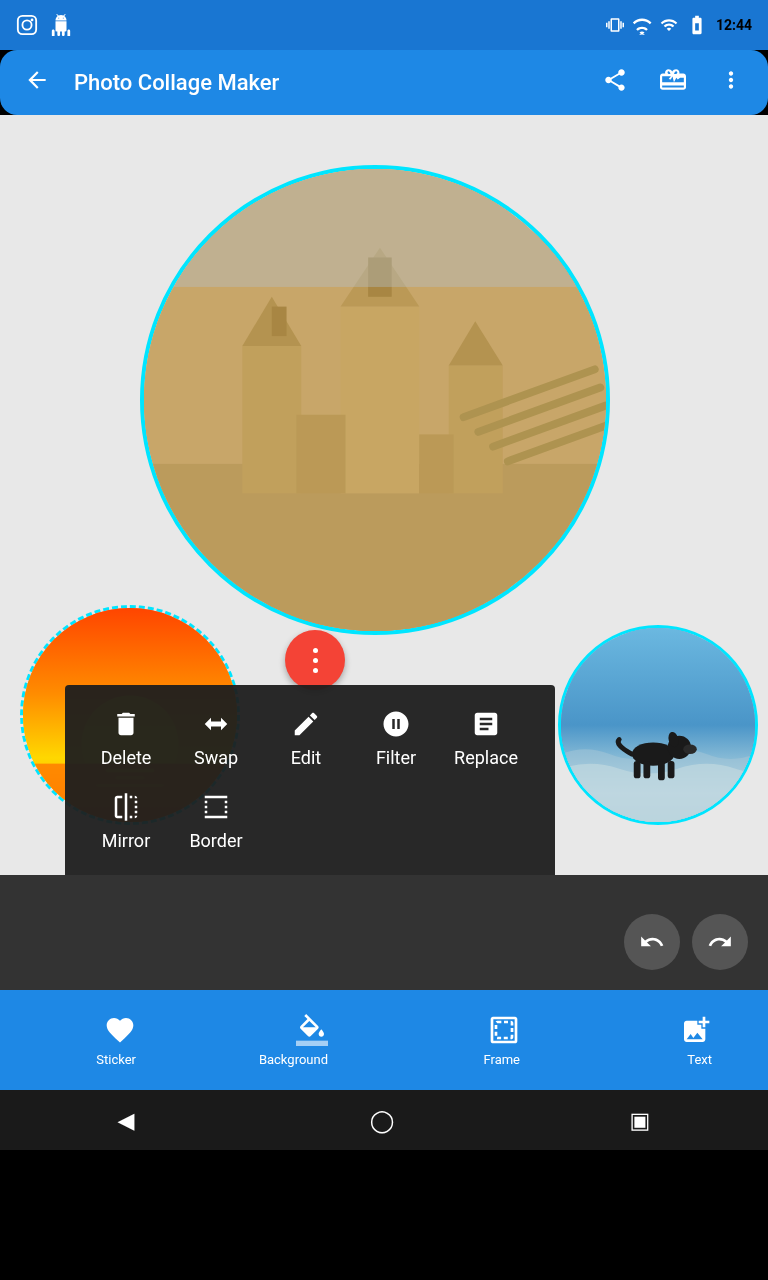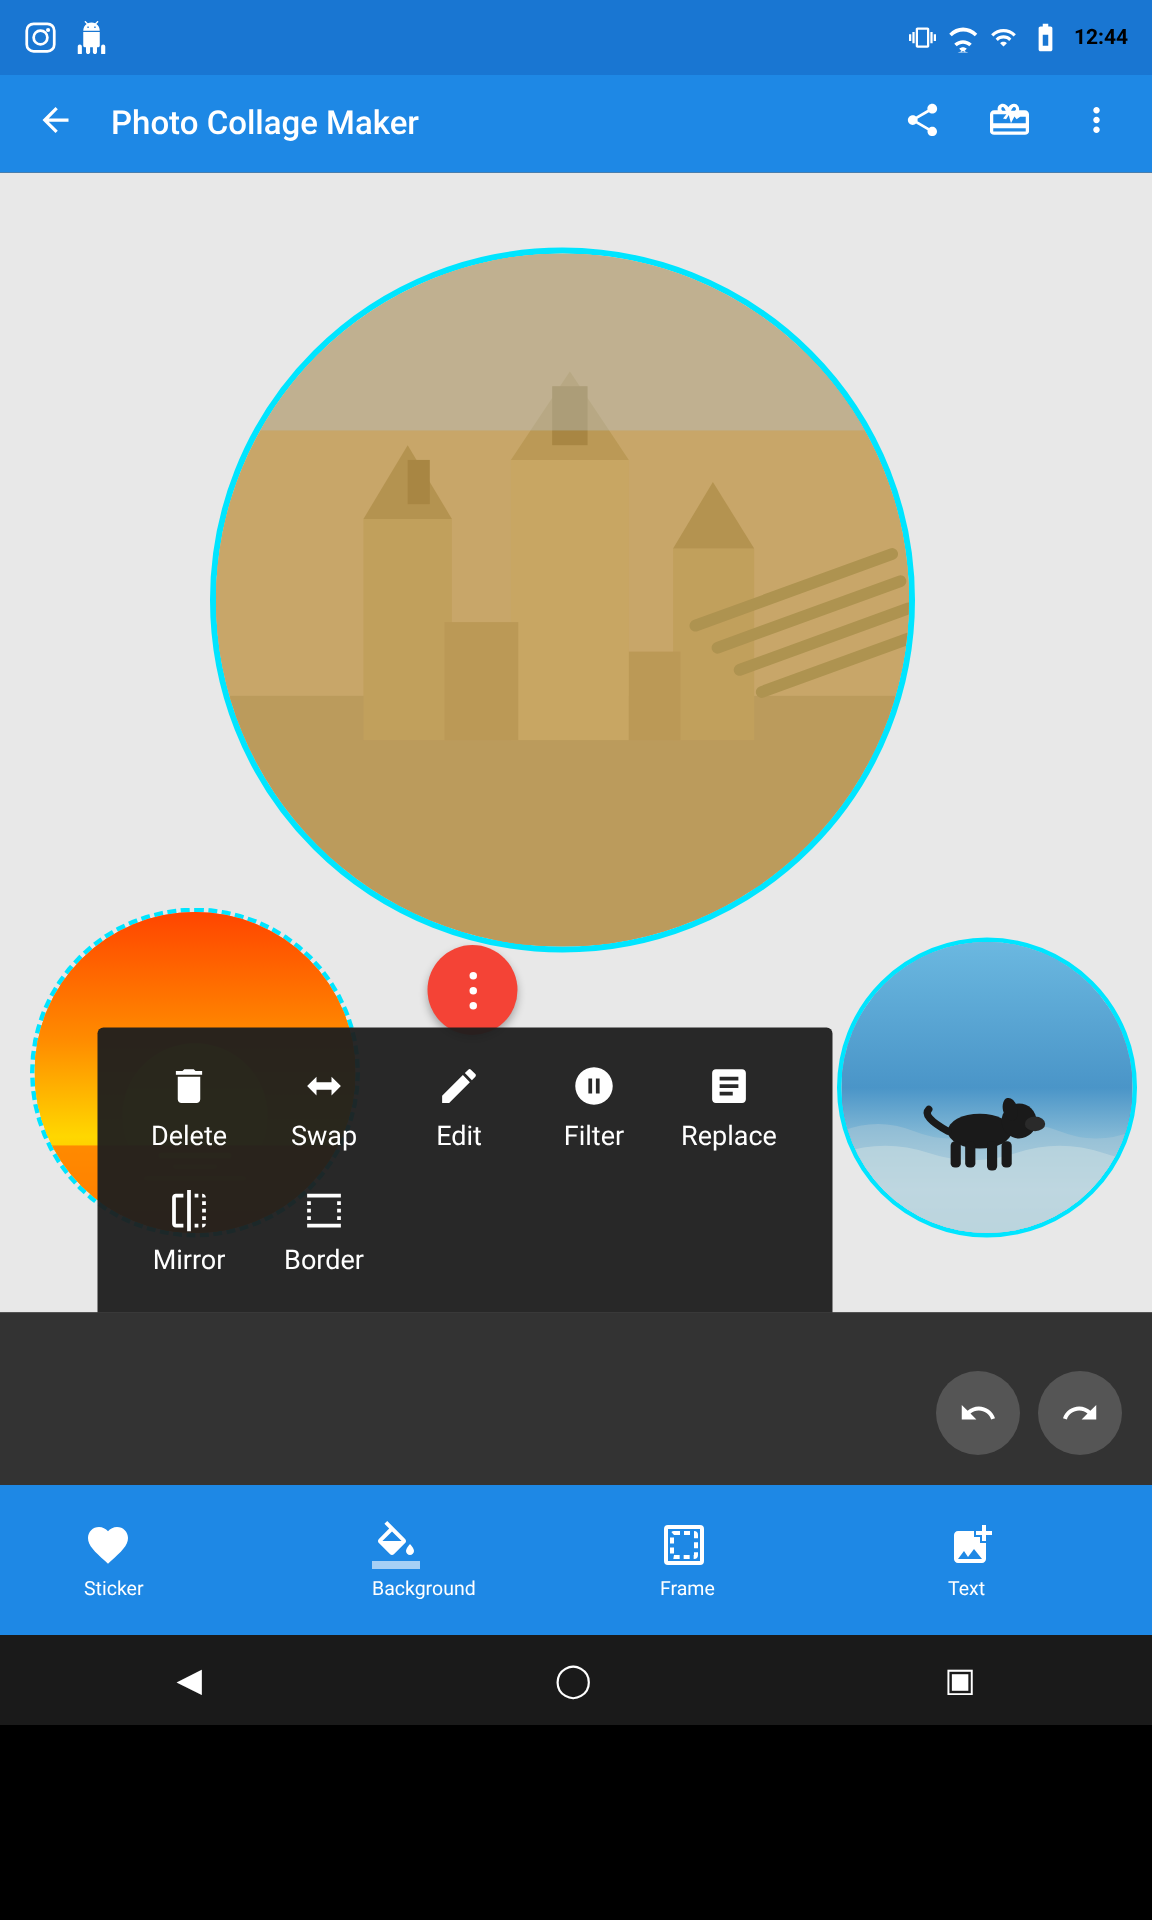--- a/index.html
+++ b/index.html
@@ -42,20 +42,21 @@
     .app-bar {
       width: 768px;
       height: 65px;
       background: #1E88E5;
       display: flex;
       align-items: center;
       padding: 12px 16px;
       gap: 16px;
       position: relative;
       z-index: 100;
+      border-radius: 17px;
     }
     .app-bar-title {
       color: white;
       font-size: 22px;
       font-weight: 500;
       flex: 1;
     }
     .app-bar-icon {
       color: white;
       font-size: 22px;
@@ -263,21 +264,21 @@
       background: #1E88E5;
       display: flex;
       align-items: center;
       justify-content: space-around;
       position: relative;
       z-index: 100;
     }
     .toolbar-item {
       display: flex;
       flex-direction: column;
-      align-items: flex-start;
+      align-items: flex-end;
       gap: 6px;
       color: white;
       font-size: 12px;
       cursor: pointer;
       min-width: 80px;
     }
     .toolbar-item-label {
       font-size: 13px;
       color: white;
     }

